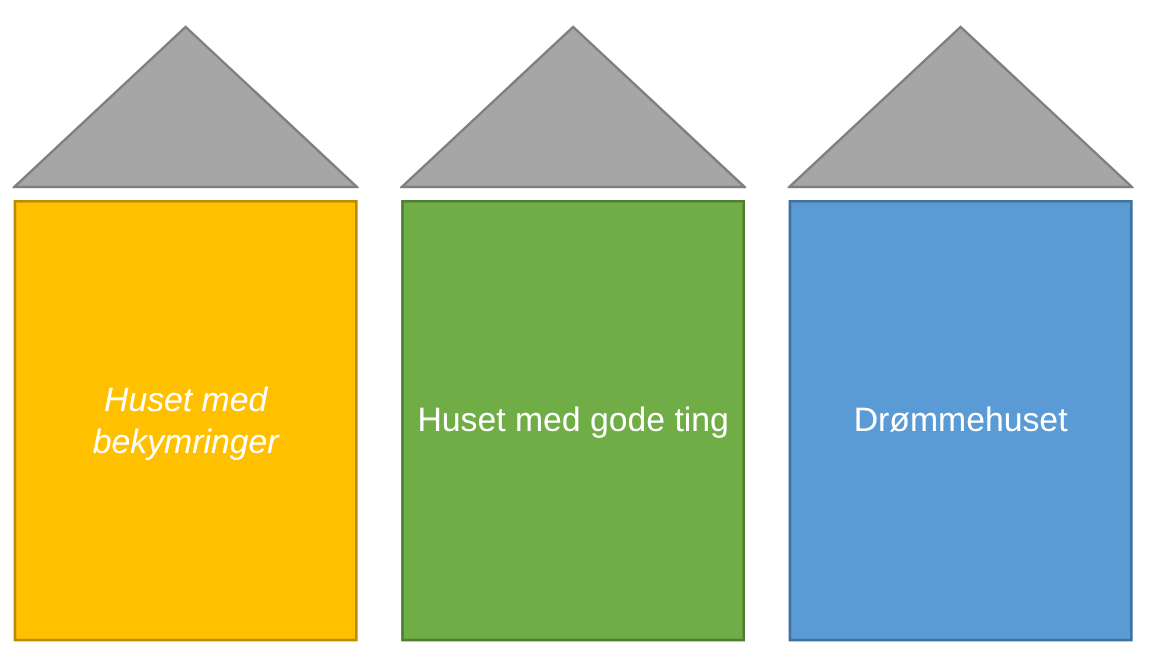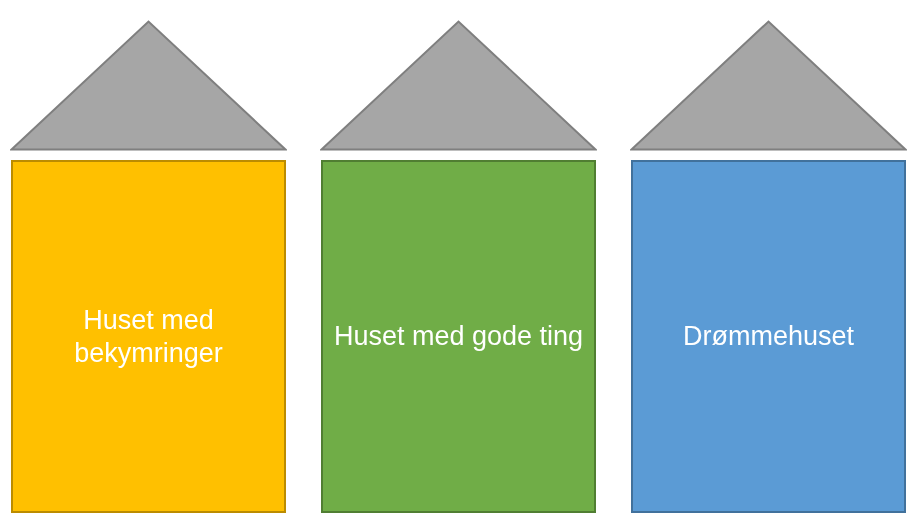--- a/index.html
+++ b/index.html
@@ -49,21 +49,21 @@
 </head>
 <body>
 
 <div class="canvas">
 
   <div class="house house-1">
     <svg class="roof-svg" viewBox="0 0 277 131">
       <polygon points="1.5,129.5 138.5,1.5 275.5,129.5" stroke-width="2" style="fill: rgb(166, 166, 166); stroke: rgb(127, 127, 127);"></polygon>
     </svg>
     <div class="house-body" style="background-color: rgb(255, 192, 0); border-color: rgb(188, 140, 0);">
-      <span class="house-label" style="color: rgb(255, 255, 255);">Huset med bekymringer</span>
+      <span class="house-label" style="color: rgb(255, 255, 255); font-style: italic;">Huset med bekymringer</span>
     </div>
   </div>
 
   <div class="house house-2">
     <svg class="roof-svg" viewBox="0 0 277 131">
       <polygon points="1.5,129.5 138.5,1.5 275.5,129.5" stroke-width="2" style="fill: rgb(166, 166, 166); stroke: rgb(127, 127, 127);"></polygon>
     </svg>
     <div class="house-body" style="background-color: rgb(112, 173, 71); border-color: rgb(80, 126, 50);">
       <span class="house-label" style="color: rgb(255, 255, 255);">Huset med gode ting</span>
     </div>

